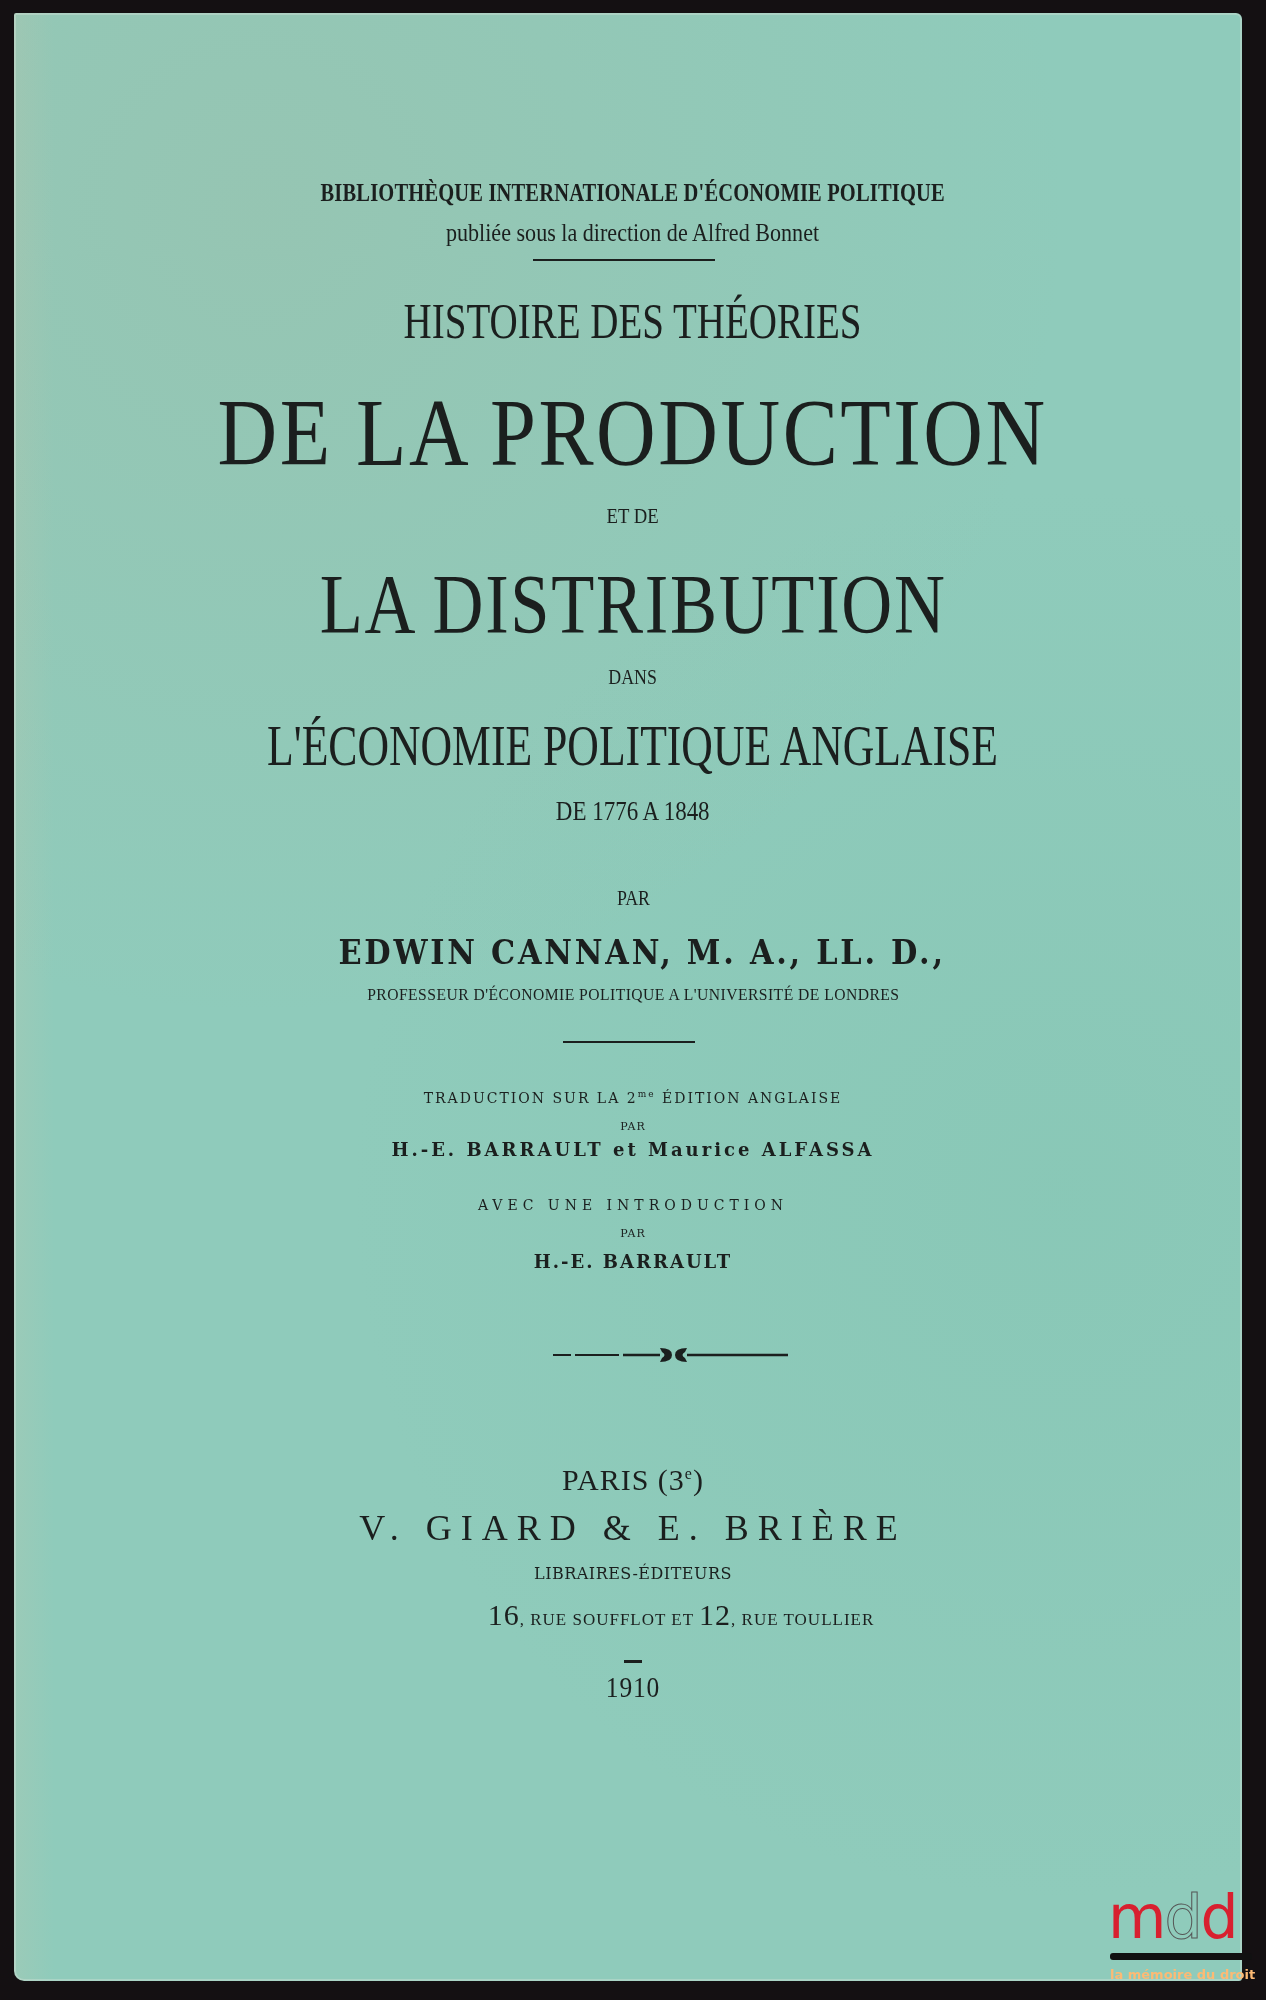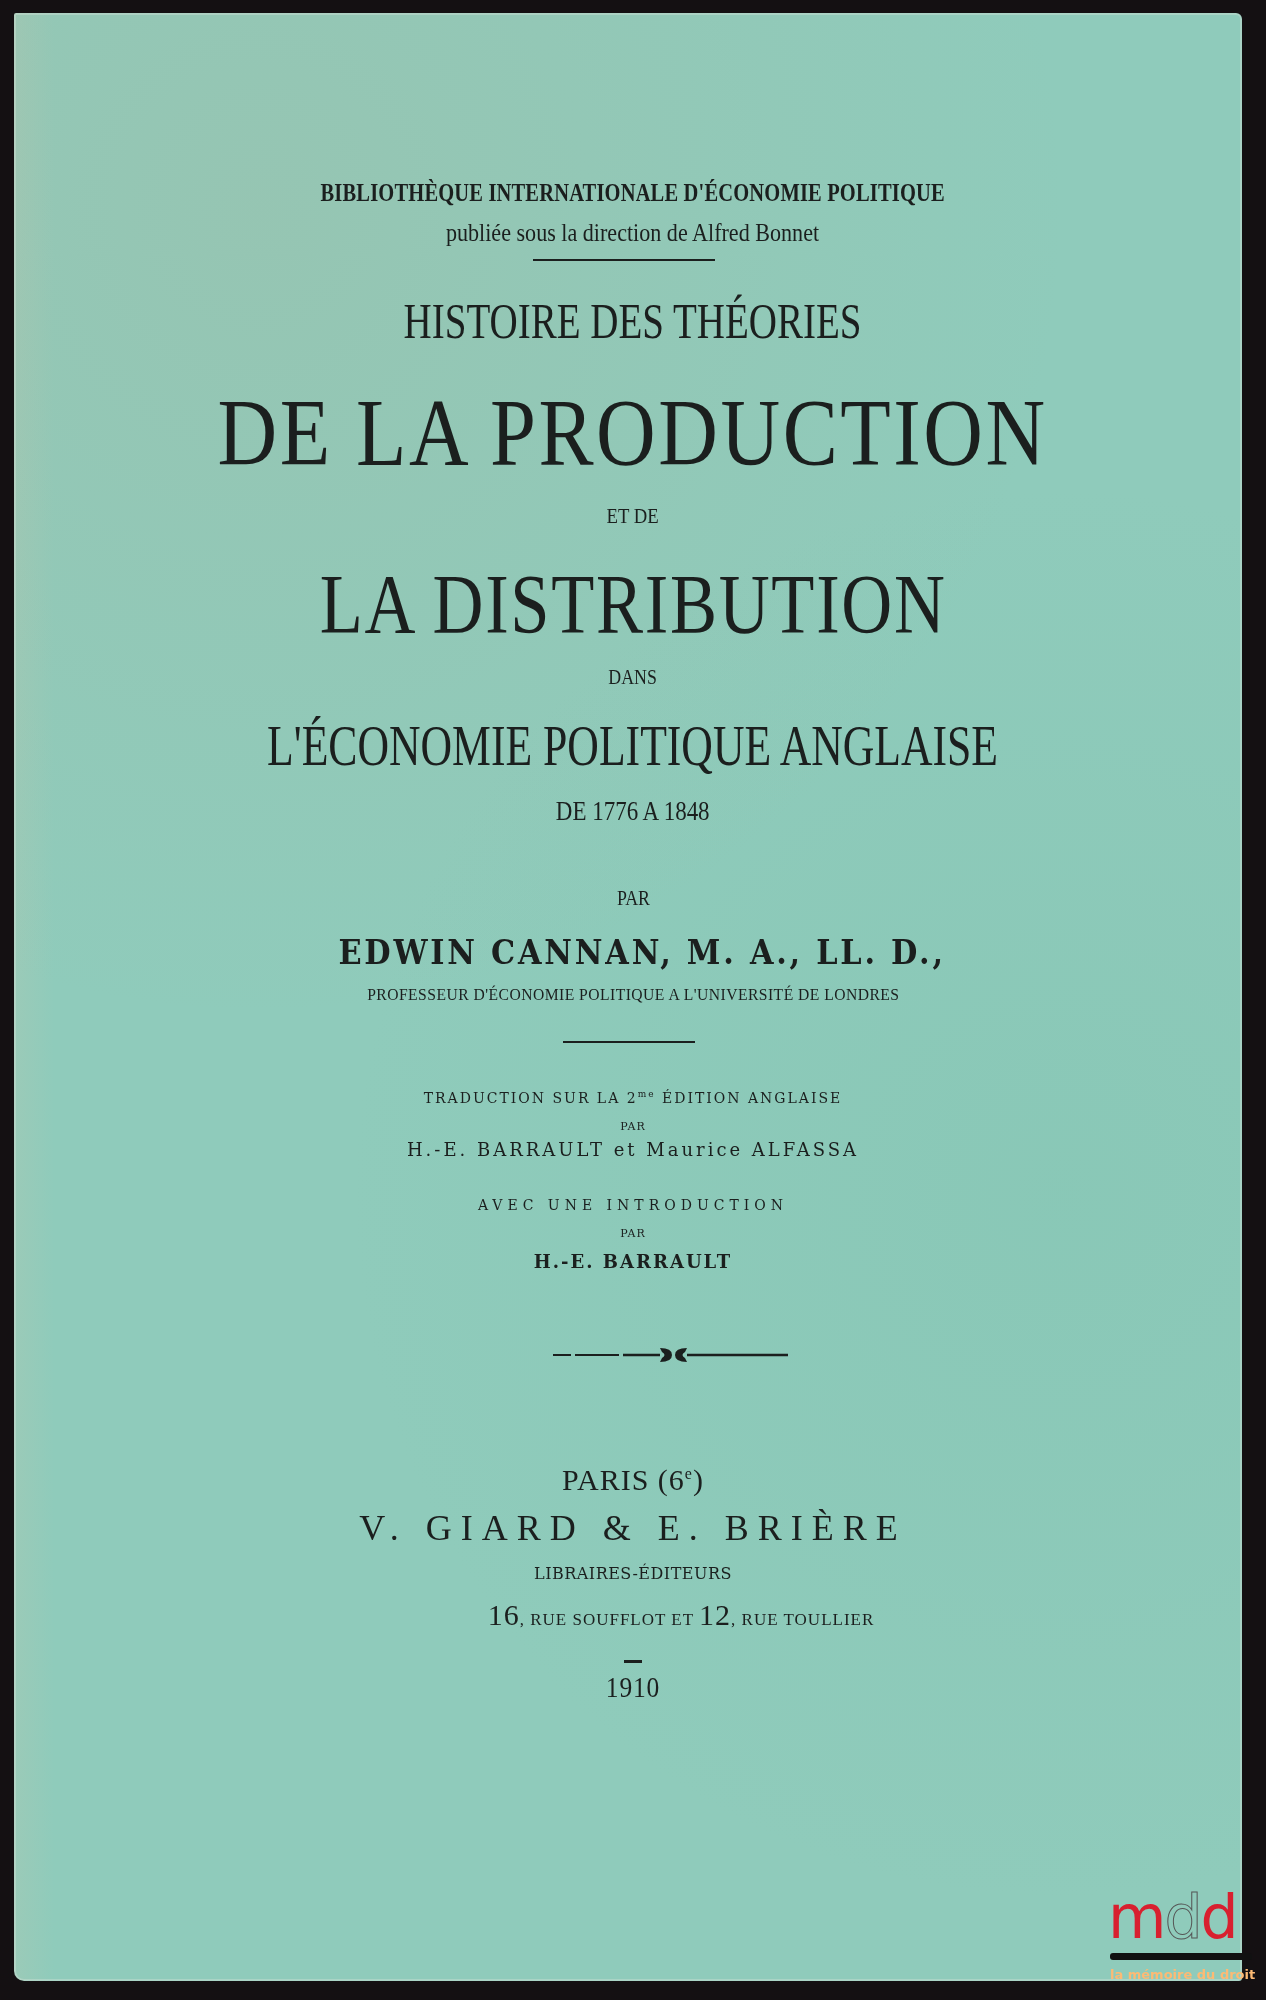--- a/index.html
+++ b/index.html
@@ -53,21 +53,21 @@
   .t-par1 { top: 888px; font-family: "Liberation Serif", serif; font-size: 21px; }
   .t-par1 .condensed { transform: scaleX(0.85); }
   .t-author { top: 936px; font-family: "DejaVu Serif", serif; font-weight: bold; font-size: 33px; letter-spacing: 3px; padding-left: 9px; }
   .t-author .condensed { transform: scaleX(0.92); }
   .t-prof { top: 986px; font-family: "Liberation Serif", serif; font-size: 17px; letter-spacing: 0.5px; }
   .t-prof .condensed { transform: scaleX(0.92); }
 
   .t-trad { top: 1090px; font-family: "DejaVu Serif", serif; font-size: 14px; letter-spacing: 2px; }
   .t-trad sup { font-size: 9px; }
   .t-par2 { top: 1121px; font-family: "DejaVu Serif", serif; font-size: 11px; letter-spacing: 1px; }
-  .t-trans { top: 1141px; font-family: "DejaVu Serif", serif; font-weight: normal; font-size: 18px; letter-spacing: 3px; }
+  .t-trans { top: 1141px; font-family: "DejaVu Serif", serif; font-weight: bold; font-size: 18px; letter-spacing: 3px; }
   .t-avec { top: 1198px; font-family: "DejaVu Serif", serif; font-size: 14px; letter-spacing: 5px; }
   .t-par3 { top: 1228px; font-family: "DejaVu Serif", serif; font-size: 11px; letter-spacing: 1px; }
   .t-intro { top: 1253px; font-family: "DejaVu Serif", serif; font-weight: bold; font-size: 18px; letter-spacing: 2px; }
 
   .ornament {
     position: absolute; top: 1346px; left: 553px; width: 235px; height: 18px;
   }
 
   .t-paris { top: 1465px; font-family: "Liberation Serif", serif; font-size: 30px; letter-spacing: 1px; }
   .t-paris sup { font-size: 16px; }
@@ -117,21 +117,21 @@
 
 <svg class="ornament" viewBox="0 0 235 18">
   <line x1="0" y1="9" x2="18" y2="9" stroke="#1b1f1e" stroke-width="2"></line>
   <line x1="22" y1="9" x2="66" y2="9" stroke="#1b1f1e" stroke-width="2"></line>
   <line x1="70" y1="9" x2="107" y2="9" stroke="#1b1f1e" stroke-width="2.5"></line>
   <path d="M107 2 Q119 2 119 9 Q119 16 107 16 L109 12 Q114 9 109 6 Z" fill="#1b1f1e"></path>
   <path d="M134 2 Q122 2 122 9 Q122 16 134 16 L132 12 Q127 9 132 6 Z" fill="#1b1f1e"></path>
   <line x1="134" y1="9" x2="235" y2="9" stroke="#1b1f1e" stroke-width="2.5"></line>
 </svg>
 
-<div class="line t-paris"><span>PARIS (6</span><sup>e</sup><span>)</span></div>
+<div class="line t-paris"><span>PARIS (3</span><sup>e</sup><span>)</span></div>
 <div class="line t-pub"><span>V. GIARD &amp; E. BRIÈRE</span></div>
 <div class="line t-lib"><span>LIBRAIRES-ÉDITEURS</span></div>
 <div class="line t-addr"><span class="num">16</span><span>, RUE SOUFFLOT ET </span><span class="num">12</span><span>, RUE TOULLIER</span></div>
 <div class="line t-dash"><span></span></div>
 <div class="line t-year"><span class="condensed">1910</span></div>
 
 <div class="logo">
   <div class="logo-mdd"><span>m</span><span class="outline">d</span><span>d</span></div>
   <div class="logo-bar"></div>
   <div class="logo-tag">la mémoire du droit</div>

